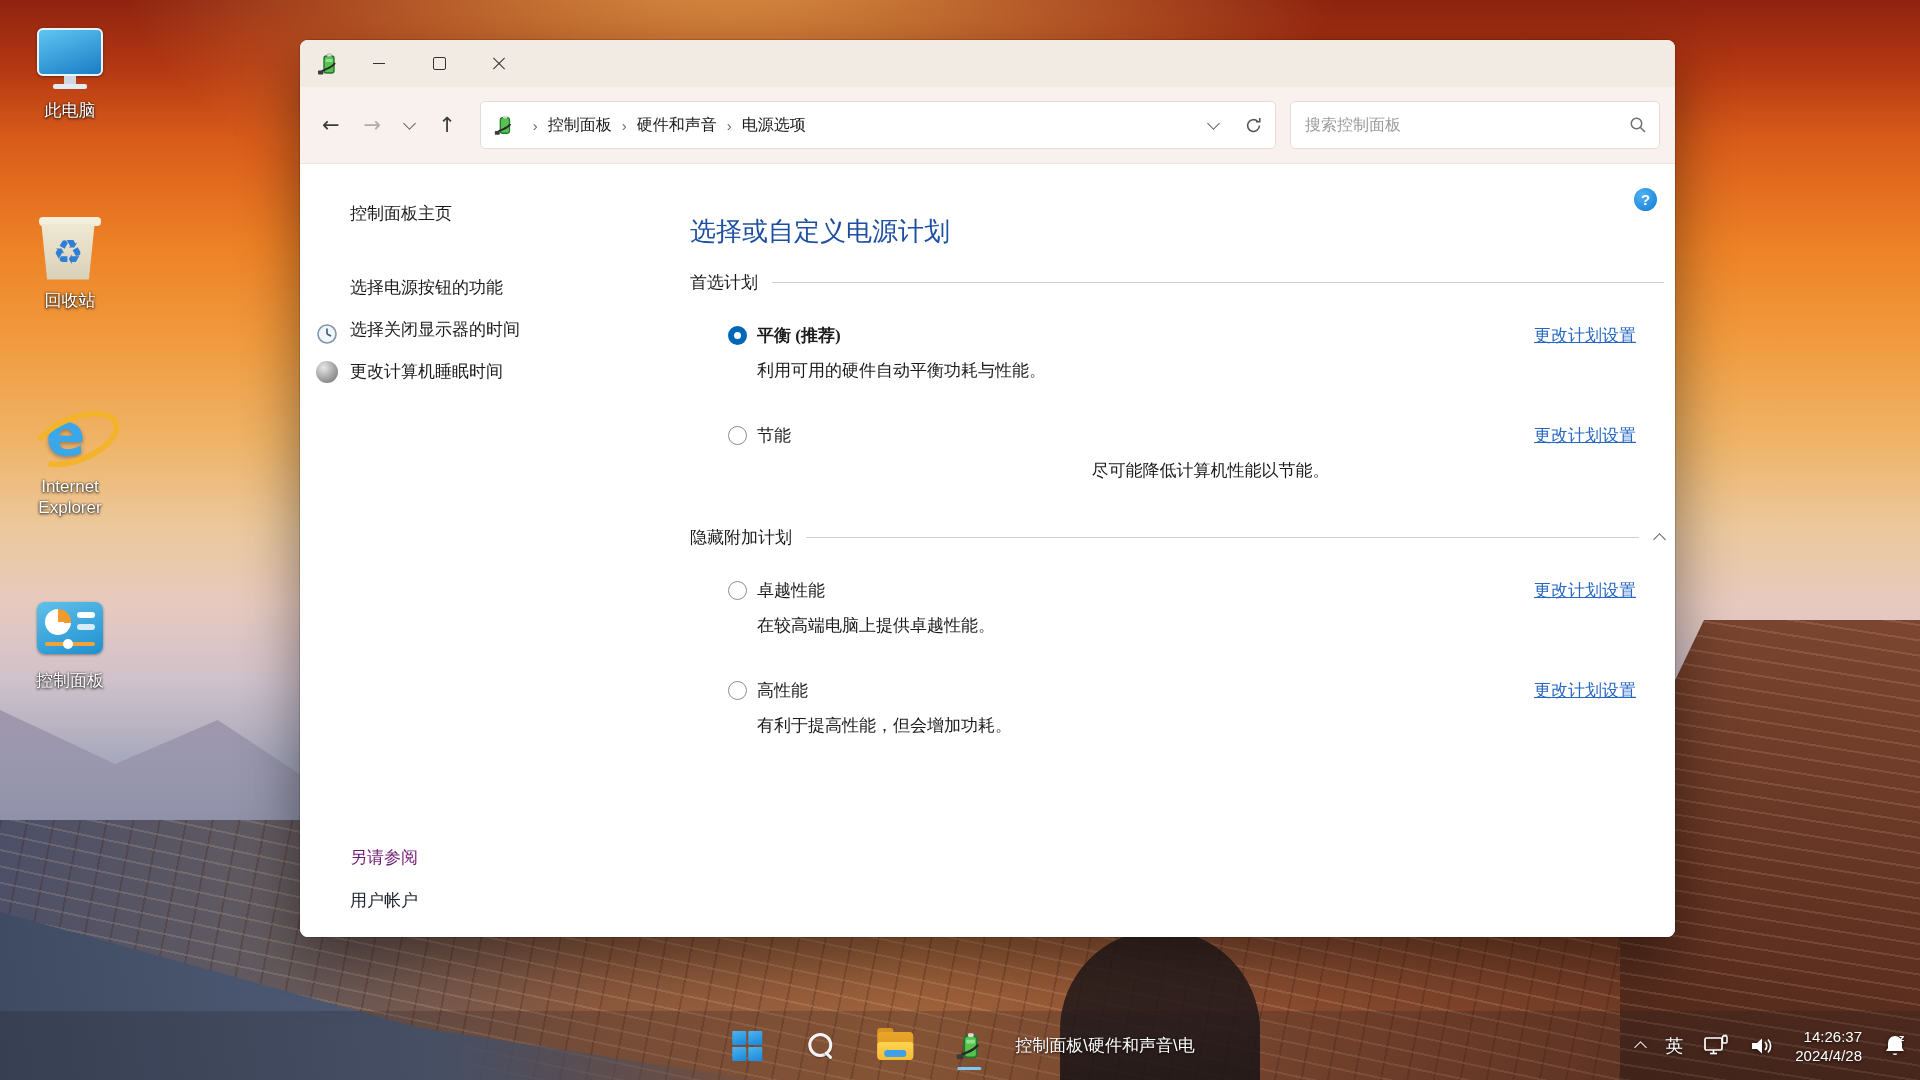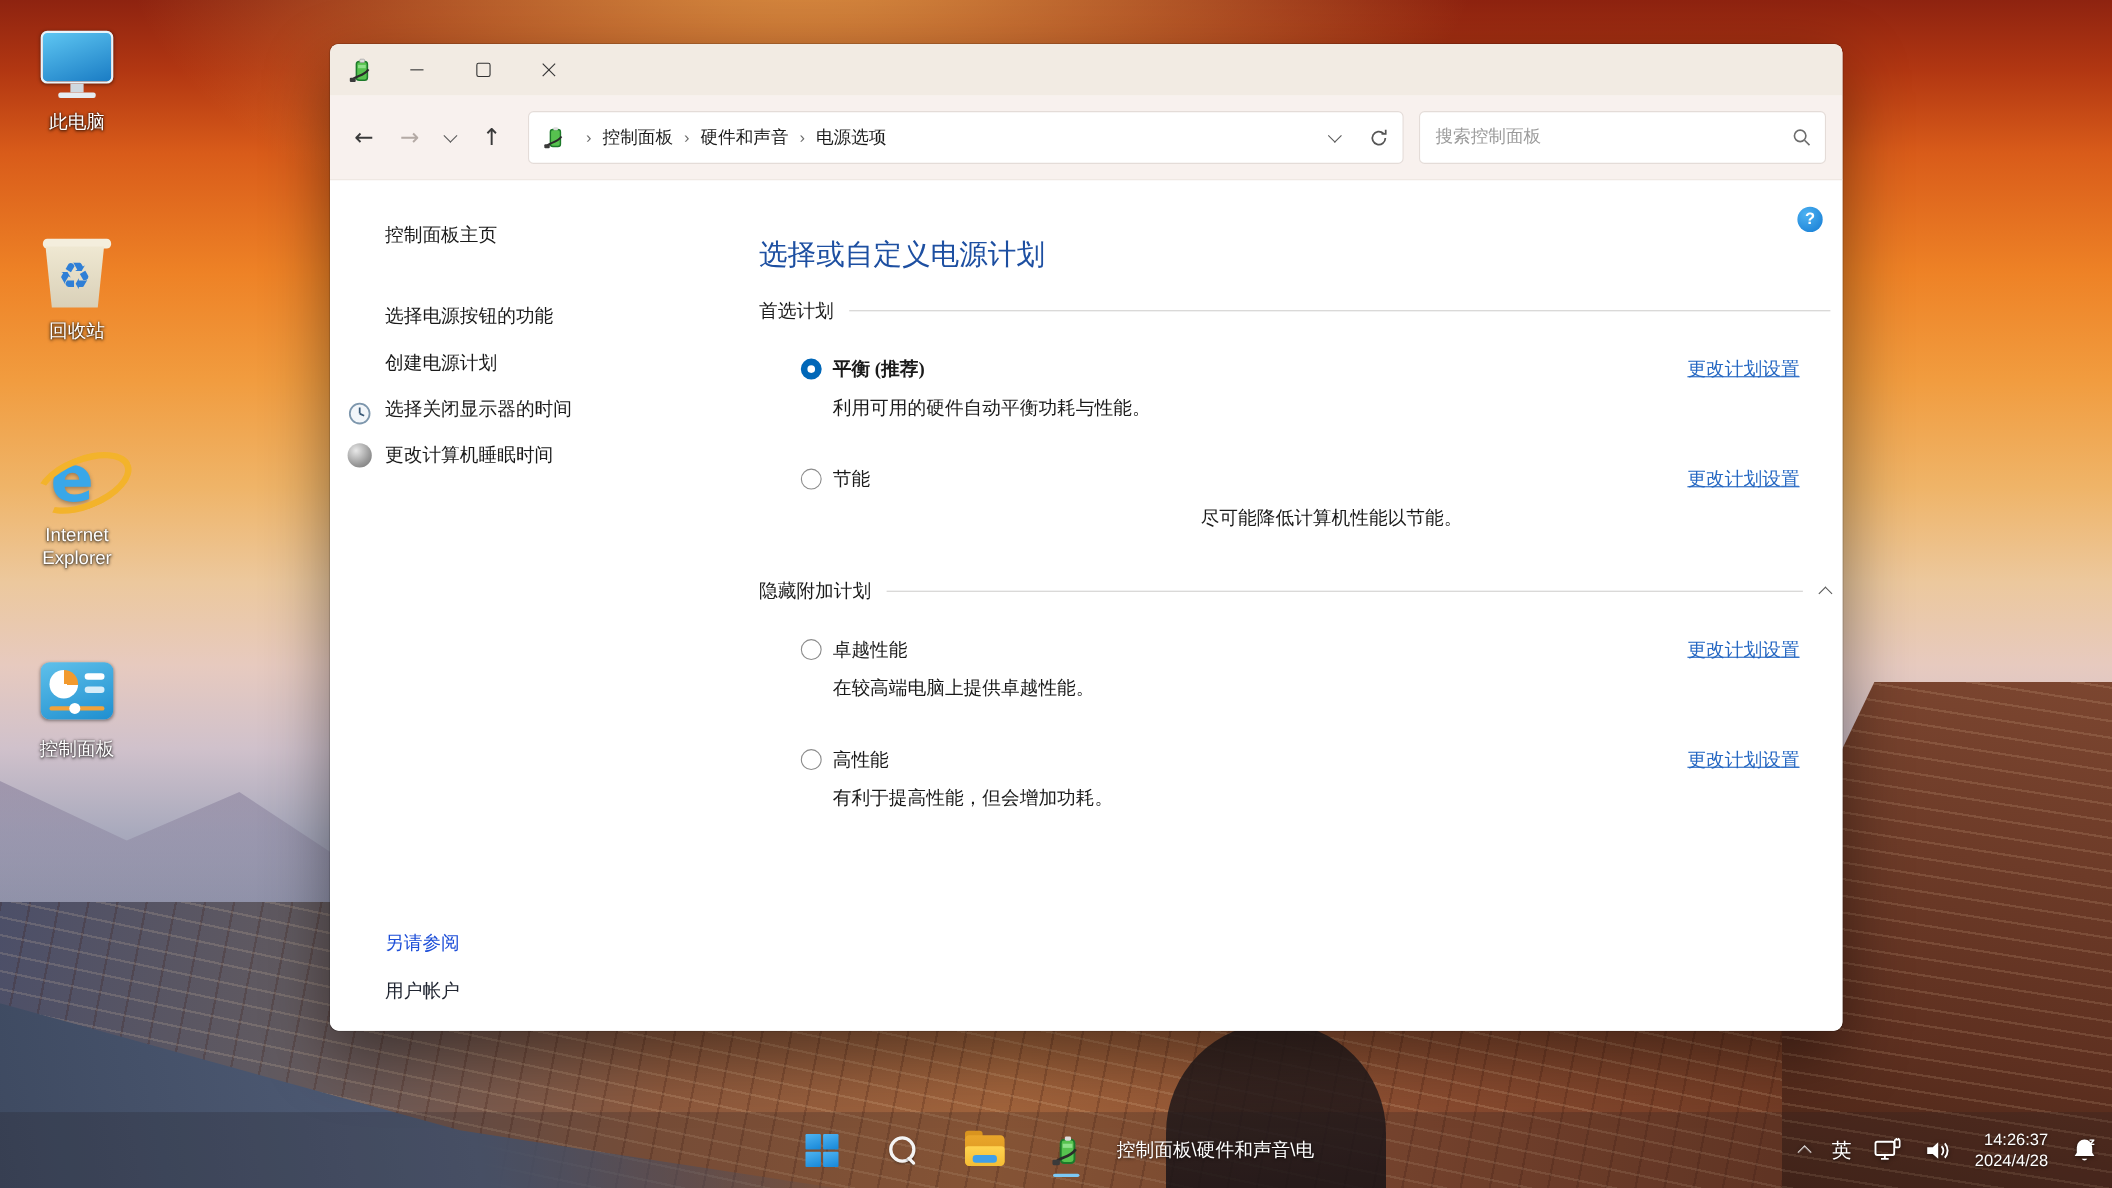--- a/index.html
+++ b/index.html
@@ -105,21 +105,21 @@
     background:radial-gradient(circle at 35% 30%,#4db2f2,#147ad2);color:#fff;font-size:15px;font-weight:bold;
     display:flex;align-items:center;justify-content:center;}
 
   .sidebar{width:390px;padding:38px 0 0 50px;box-sizing:border-box;position:relative;flex-shrink:0;}
   .sb-home{font-size:17px;color:#1a1a1a;margin-bottom:42px;}
   .sb-item{position:relative;font-size:17px;color:#1a1a1a;line-height:42px;white-space:nowrap;}
   .sb-ic{position:absolute;left:-34px;top:10px;}
   .sphere{width:22px;height:22px;border-radius:50%;
     background:radial-gradient(circle at 35% 30%,#e8e8e8,#9a9a9a 60%,#6f6f6f);}
   .see-also{position:absolute;left:50px;bottom:26px;}
-  .sa-label{font-size:17px;color:#1d4ed8;margin-bottom:20px;}
+  .sa-label{font-size:17px;color:#701a75;margin-bottom:20px;}
   .sa-link{font-size:17px;color:#1f2430;}
 
   .main{flex:1;padding:50px 11px 0 0;box-sizing:border-box;}
   .h1{font-size:26px;color:#1d4fa1;margin:0 0 22px 0;font-weight:500;}
   .intro{font-size:17px;line-height:28px;color:#1a1a1a;max-width:965px;margin:0 0 34px 0;}
   .intro a{color:#2a74cf;text-decoration:underline;}
   .sect{display:flex;align-items:center;margin:0 0 0 0;}
   .sect .s-label{font-size:17px;color:#1a1a1a;white-space:nowrap;}
   .sect .s-line{flex:1;border-top:1px solid #d2d0cf;margin-left:14px;}
   .sect .s-chev{margin-left:16px;margin-top:3px;border-color:#5a5a5a;}
@@ -284,21 +284,20 @@
     </div>
 
     <div class="winbody">
       <div class="help-btn">
         <span>?</span>
       </div>
 
       <div class="sidebar">
         <div class="sb-home">控制面板主页</div>
         <div class="sb-item">选择电源按钮的功能</div>
-        <div class="sb-item">创建电源计划</div>
         <div class="sb-item">
           <span class="sb-ic">
             <svg width="22" height="22" viewBox="0 0 22 22">
               <circle cx="11" cy="11" r="9" fill="#f2f6fa" stroke="#7e97ad" stroke-width="1.6"></circle>
               <line x1="11" y1="11" x2="11" y2="5.5" stroke="#3a5a78" stroke-width="1.6"></line>
               <line x1="11" y1="11" x2="15" y2="13" stroke="#3a5a78" stroke-width="1.6"></line>
             </svg>
           </span>
           <span>选择关闭显示器的时间</span>
         </div>

